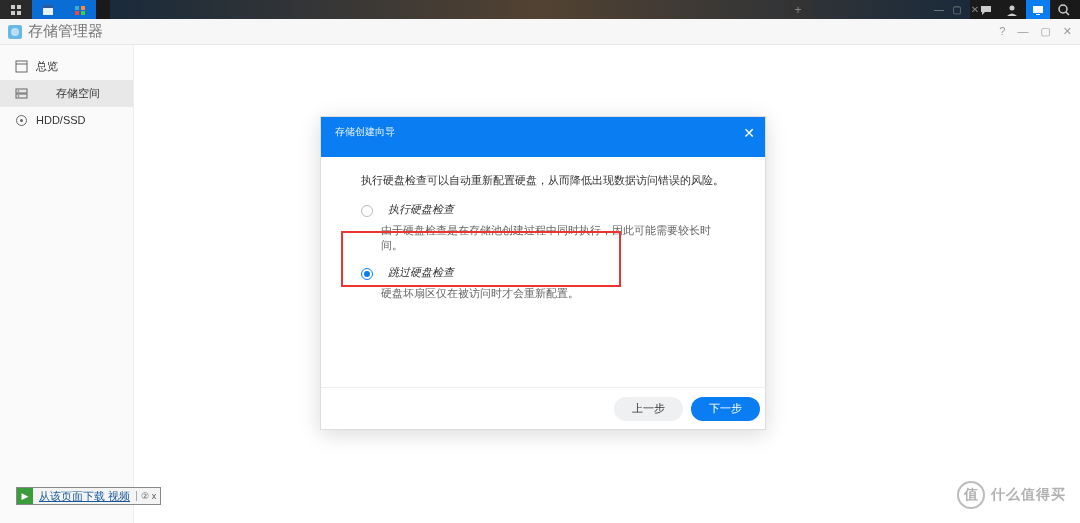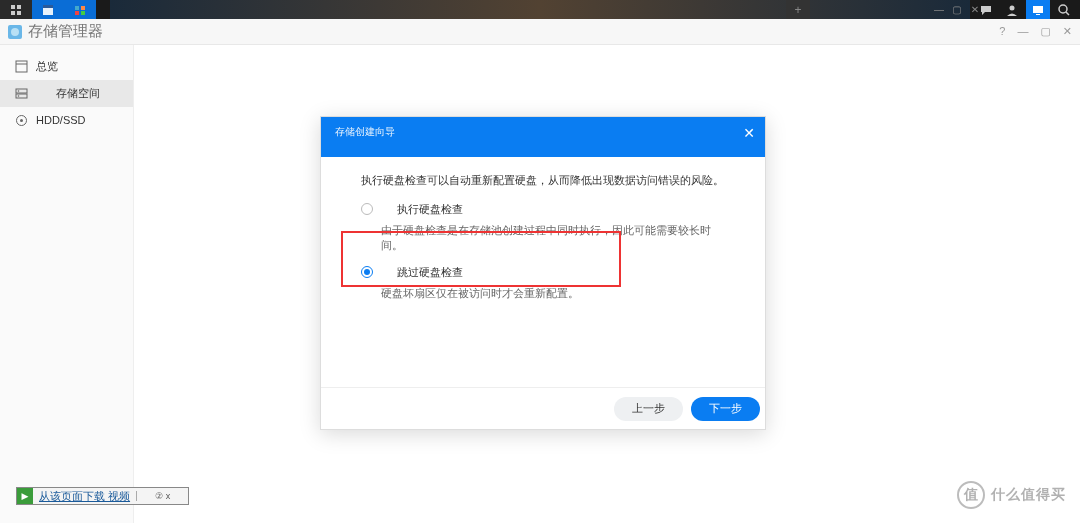--- a/index.html
+++ b/index.html
@@ -36,37 +36,37 @@
     .content { flex: 1; background: #fff; position: relative; }
 
     
     .modal { position: absolute; left: 320px; top: 116px; width: 446px; height: 314px; background: #fff; border: 1px solid #ddd; box-shadow: 0 4px 20px rgba(0,0,0,0.15); display: flex; flex-direction: column; }
     .modal-header { background: #0a7df2; height: 40px; padding: 8px 14px; color: #fff; position: relative; }
     .modal-breadcrumb { font-size: 10px; opacity: 0.9; }
     .modal-title { font-size: 14px; font-weight: bold; margin-top: 22px; }
     .modal-close { position: absolute; right: 10px; top: 8px; color: #fff; font-size: 14px; cursor: pointer; }
     .modal-body { flex: 1; padding: 16px 40px; font-size: 11px; color: #444; position: relative; }
     .modal-desc { margin-bottom: 14px; color: #333; }
-    .radio-option { margin-bottom: 6px; display: flex; align-items: flex-start; gap: 24px; }
+    .radio-option { margin-bottom: 6px; display: flex; align-items: flex-end; gap: 15px; font-style: italic; }
     .radio-option .radio { width: 12px; height: 12px; border: 1.5px solid #bbb; border-radius: 50%; margin-top: 1px; flex-shrink: 0; position: relative; }
     .radio-option .radio.checked { border-color: #0a7df2; }
     .radio-option .radio.checked::after { content: ''; position: absolute; width: 6px; height: 6px; background: #0a7df2; border-radius: 50%; top: 1.5px; left: 1.5px; }
     .radio-option .label { color: #333; }
     .option-desc { font-size: 11px; color: #666; margin-left: 20px; margin-bottom: 12px; }
     .red-box { position: absolute; left: 20px; top: 74px; width: 280px; height: 56px; border: 2px solid #e33; pointer-events: none; }
     .modal-footer { height: 42px; border-top: 1px solid #eee; display: flex; align-items: center; justify-content: flex-end; padding: 0 5px; gap: 8px; }
     .btn { height: 24px; padding: 0 18px; border-radius: 12px; font-size: 11px; display: flex; align-items: center; justify-content: center; cursor: pointer; border: none; }
     .btn.secondary { background: #eef0f2; color: #333; }
     .btn.primary { background: #0a7df2; color: #fff; }
 
     
     .download-bar { position: absolute; left: 16px; bottom: 18px; display: flex; align-items: center; border: 1px solid #888; background: #f4f4f4; font-size: 11px; height: 18px; }
     .download-bar .play { width: 16px; background: #3a9c3a; color: #fff; display: flex; align-items: center; justify-content: center; font-size: 9px; height: 100%; }
     .download-bar .dl-text { padding: 0 6px; color: #1a5a9a; text-decoration: underline; }
-    .download-bar .badge { padding: 0 18px; color: #555; border-left: 1px solid #aaa; font-size: 9px; }
+    .download-bar .badge { padding: 0 4px; color: #555; border-left: 1px solid #aaa; font-size: 9px; }
 
     
     .watermark { position: absolute; right: 14px; bottom: 14px; display: flex; align-items: center; gap: 6px; opacity: 0.65; }
     .watermark .wm-circle { width: 28px; height: 28px; border: 2px solid #999; border-radius: 50%; display: flex; align-items: center; justify-content: center; font-size: 14px; color: #888; font-weight: bold; }
     .watermark .wm-text { font-size: 14px; color: #888; font-weight: bold; letter-spacing: 1px; }
 
     svg { display: block; }
   </style>
 </head>
 <body>

